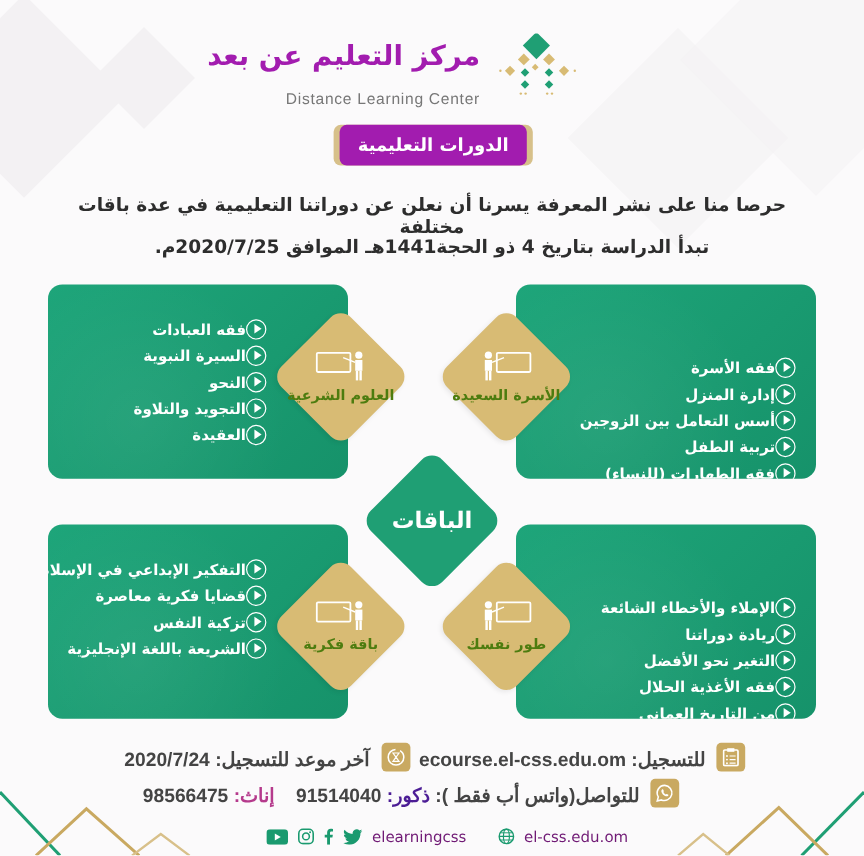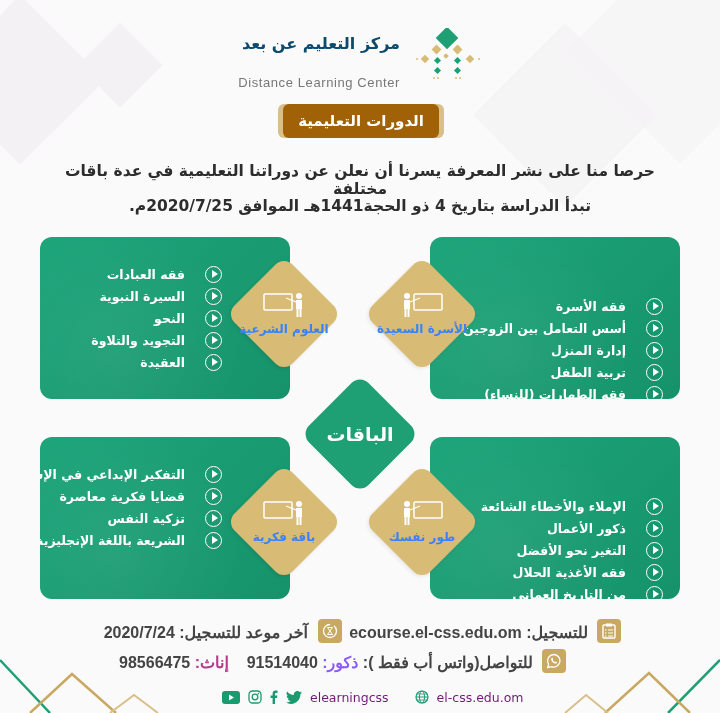--- a/index.html
+++ b/index.html
@@ -9,35 +9,35 @@
       font-family: "DejaVu Sans", "Liberation Sans", sans-serif;
       position: relative;
       color: #333;
     }
     .bg-diamond {
       position: absolute; background: #f3f1f3; transform: rotate(45deg);
     }
     
     .logo { position: absolute; top: 28px; left: 245px; width: 240px; height: 52px; }
     .logo-ar {
-      position: absolute; right: 85px; top: 6px; font-size: 16px; font-weight: bold;
-      color: #0c4a6e; direction: rtl; white-space: nowrap;
+      position: absolute; right: 85px; top: 6px; font-size: 23px; font-weight: bold;
+      color: #a21caf; direction: rtl; white-space: nowrap;
     }
     .logo-en {
       position: absolute; right: 85px; top: 47px; font-size: 13px; color: #777;
       letter-spacing: 0.6px; white-space: nowrap; font-family: Liberation Sans, sans-serif;
     }
     .logo-mark { position: absolute; right: 0; top: 0; width: 72px; height: 54px; }
 
     
     .heading-wrap { position: absolute; left: 278px; top: 104px; width: 166px; height: 34px; }
     .heading-gold { position: absolute; inset: 0; background: #d7c08a; border-radius: 6px; }
     .heading {
       position: absolute; left: 5px; top: 0; right: 5px; bottom: 0;
-      background: #a16207; border-radius: 6px; color: #fff; font-weight: bold;
+      background: #a21caf; border-radius: 6px; color: #fff; font-weight: bold;
       font-size: 15px; display: flex; align-items: center; justify-content: center; direction: rtl;
     }
     .intro {
       position: absolute; left: 40px; width: 640px; text-align: center; direction: rtl;
       font-weight: bold; font-size: 15.5px; color: #2d2d2d;
     }
     .intro.l1 { top: 162px; }
     .intro.l2 { top: 197px; }
 
     
@@ -52,21 +52,21 @@
     }
     .card.tl { left: 40px; top: 237px; }
     .card.tr { left: 430px; top: 237px; }
     .card.bl { left: 40px; top: 437px; }
     .card.br { left: 430px; top: 437px; }
     .card ul { list-style: none; position: absolute; top: 26px; direction: rtl; z-index: 1; }
     .card.tr ul, .card.br ul { right: 17px; margin-top: 32px; }
     .card.tl ul, .card.bl ul { right: 68px; }
     .card li {
       color: #fff; font-weight: bold; font-size: 12.5px; height: 22px;
-      display: flex; align-items: center; gap: 20px; white-space: nowrap;
+      display: flex; align-items: center; gap: 0; white-space: nowrap;
     }
     .play {
       width: 17px; height: 17px; border: 1.6px solid #fff; border-radius: 50%;
       display: inline-flex; align-items: center; justify-content: center; flex: none;
     }
     .play::before {
       content: ""; border-left: 6px solid #fff; border-top: 4px solid transparent;
       border-bottom: 4px solid transparent; margin-left: 2px;
     }
 
@@ -77,21 +77,21 @@
     .gold .shape {
       position: absolute; left: 17px; top: 17px; width: 82px; height: 82px;
       background: #d8bb74; border-radius: 12px; transform: rotate(45deg);
       box-shadow: 0 2px 4px rgba(0,0,0,0.08);
     }
     .gold .inner {
       position: absolute; inset: 0; display: flex; flex-direction: column;
       align-items: center; justify-content: center; z-index: 1;
     }
     .gold .label {
-      color: #3b82f6; font-weight: bold; font-size: 12px; direction: rtl; white-space: nowrap; margin-top: 4px;
+      color: #4d7c0f; font-weight: bold; font-size: 12px; direction: rtl; white-space: nowrap; margin-top: 4px;
     }
     .gold.tl { left: 226px; top: 256px; }
     .gold.tr { left: 364px; top: 256px; }
     .gold.bl { left: 226px; top: 464px; }
     .gold.br { left: 364px; top: 464px; }
 
     
     .center {
       position: absolute; left: 298px; top: 372px; width: 124px; height: 124px;
     }
@@ -107,21 +107,21 @@
     
     .icon-box {
       position: absolute; width: 24px; height: 24px; background: #c9a961; border-radius: 4px;
       display: flex; align-items: center; justify-content: center;
     }
     .info-text {
       position: absolute; font-size: 16px; font-weight: bold; color: #444; white-space: nowrap;
       font-family: "Liberation Sans", sans-serif;
     }
     .rtl { direction: rtl; }
-    .blue { color: #8b5cf6; }
+    .blue { color: #4c1d95; }
     .pink { color: #b53a8c; }
 
     .footer { position: absolute; top: 688px; left: 222px; height: 18px; display: flex; align-items: center; gap: 8px; }
     .footer .txt { color: #701a75; font-size: 12.5px; font-family: "DejaVu Sans", sans-serif; }
     .fi { display: inline-flex; align-items: center; justify-content: center; }
   </style>
 </head>
 <body>
 
 <div class="bg-diamond" style="left:-40px;top:20px;width:120px;height:120px;"></div>
@@ -161,25 +161,25 @@
 <div class="intro l2">تبدأ الدراسة بتاريخ 4 ذو الحجة1441هـ الموافق 2020/7/25م.</div>
 
 <div class="card tr">
   <ul>
     <li>
         <span class="play"></span>
         <span>فقه الأسرة</span>
       </li>
     <li>
         <span class="play"></span>
+        <span>إدارة المنزل</span>
+      </li>
+    <li>
+        <span class="play"></span>
         <span>أسس التعامل بين الزوجين</span>
-      </li>
-    <li>
-        <span class="play"></span>
-        <span>إدارة المنزل</span>
       </li>
     <li>
         <span class="play"></span>
         <span>تربية الطفل</span>
       </li>
     <li>
         <span class="play"></span>
         <span>فقه الطهارات (للنساء)</span>
       </li>
   </ul>
@@ -211,21 +211,21 @@
 </div>
 
 <div class="card br">
   <ul>
     <li>
         <span class="play"></span>
         <span>الإملاء والأخطاء الشائعة</span>
       </li>
     <li>
         <span class="play"></span>
-        <span>ذكور الأعمال</span>
+        <span>ريادة دوراتنا</span>
       </li>
     <li>
         <span class="play"></span>
         <span>التغير نحو الأفضل</span>
       </li>
     <li>
         <span class="play"></span>
         <span>فقه الأغذية الحلال</span>
       </li>
     <li>

